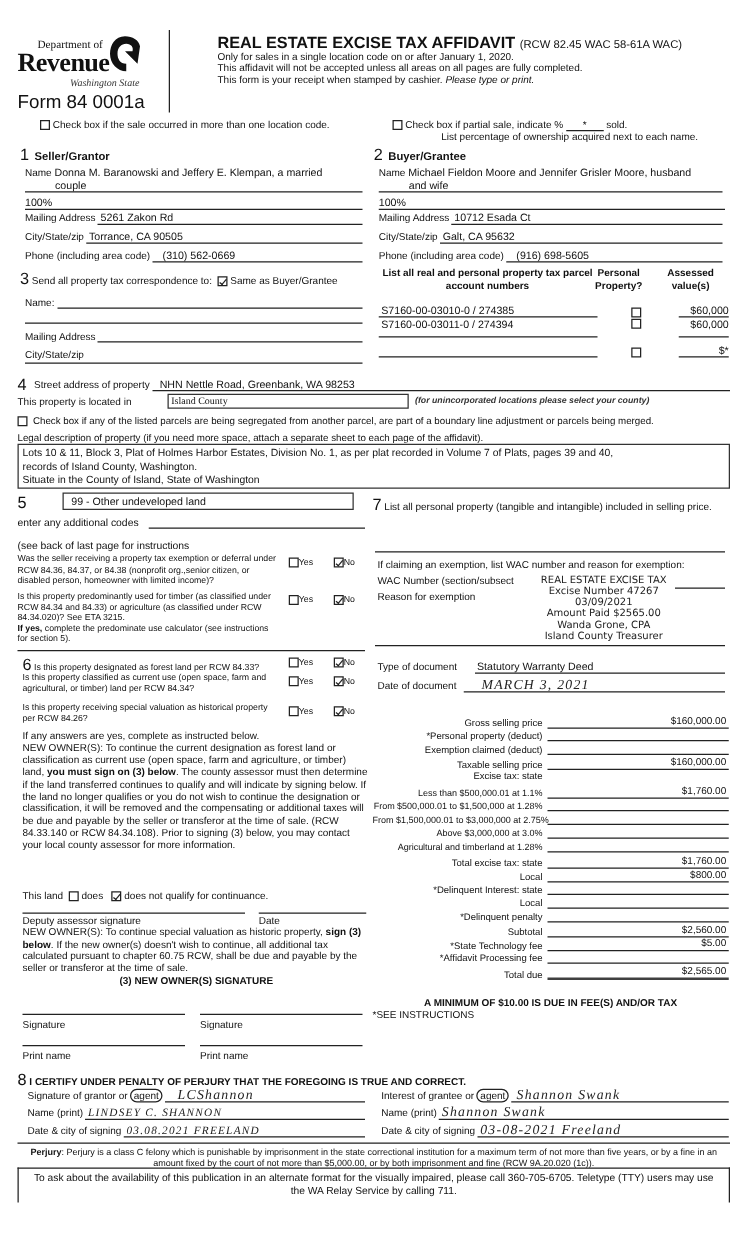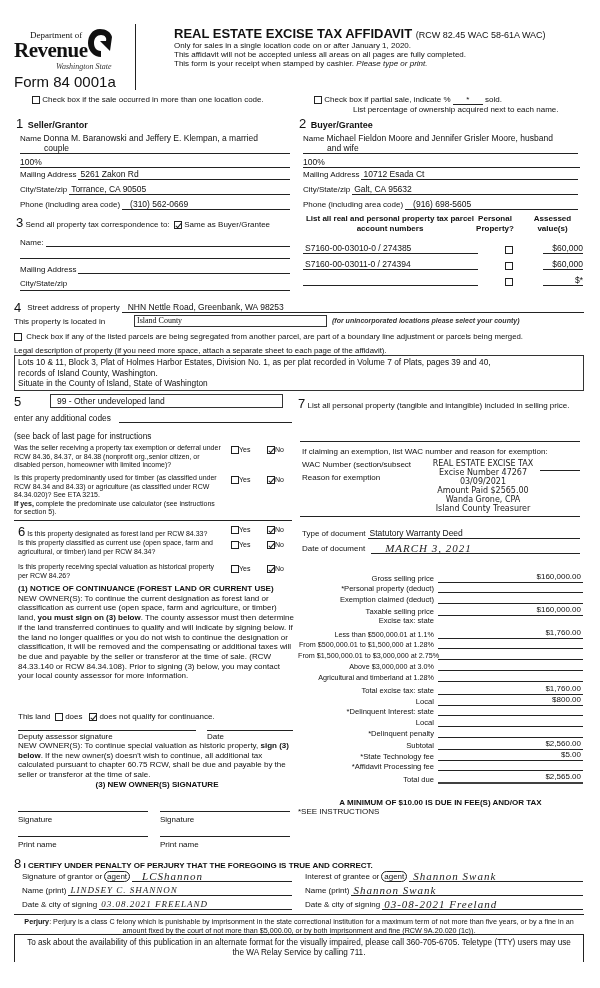--- a/index.html
+++ b/index.html
@@ -99,21 +99,21 @@
 
 <div class="abs bold" style="left:305px;top:214px;width:170px;text-align:center;font-size:8px;line-height:10px">List all real and personal property tax parcel account numbers</div>
 <div class="abs bold" style="left:470px;top:214px;width:50px;text-align:center;font-size:8px;line-height:10px">Personal Property?</div>
 <div class="abs bold" style="left:525px;top:214px;width:55px;text-align:center;font-size:8px;line-height:10px">Assessed value(s)</div>
 <div class="abs" style="left:303px;top:238px;width:280px">
   <div style="display:flex;align-items:flex-end;height:16px">
       <span class="field" style="flex:none;width:175px">S7160-00-03010-0  / 274385</span>
       <span style="width:45px;text-align:center;margin-left:8px"><span class="chk"></span></span>
       <span class="field" style="text-align:right;margin-left:12px">$60,000</span>
     </div>
-  <div style="display:flex;align-items:flex-end;height:16px">
+  <div style="display:flex;height:16px">
       <span class="field" style="flex:none;width:175px">S7160-00-03011-0  / 274394</span>
       <span style="width:45px;text-align:center;margin-left:8px"><span class="chk"></span></span>
       <span class="field" style="text-align:right;margin-left:12px">$60,000</span>
     </div>
   <div style="display:flex;align-items:flex-end;height:16px">
       <span class="field" style="flex:none;width:175px"></span>
       <span style="width:45px;text-align:center;margin-left:8px"><span class="chk"></span></span>
       <span class="field" style="text-align:right;margin-left:12px">$*</span>
     </div>
 </div>
@@ -153,21 +153,21 @@
 <div class="abs small" style="left:231px;top:526px"><span class="chk"></span><span>Yes</span></div>
 <div class="abs small" style="left:267px;top:526px"><span class="chk on"></span><span>No</span></div>
 <div class="abs small" style="left:18px;top:539px;width:212px;line-height:8.5px">Is this property classified as current use (open space, farm and agricultural, or timber) land per RCW 84.34?</div>
 <div class="abs small" style="left:231px;top:541px"><span class="chk"></span><span>Yes</span></div>
 <div class="abs small" style="left:267px;top:541px"><span class="chk on"></span><span>No</span></div>
 <div class="abs small" style="left:18px;top:563px;width:205px;line-height:8.5px">Is this property receiving special valuation as historical property per RCW 84.26?</div>
 <div class="abs small" style="left:231px;top:565px"><span class="chk"></span><span>Yes</span></div>
 <div class="abs small" style="left:267px;top:565px"><span class="chk on"></span><span>No</span></div>
 
 <div class="abs" style="left:18px;top:584px;width:278px;font-size:8px;line-height:9.7px">
-  <div class="bold">(1) NOTICE OF CONTINUANCE (FOREST LAND OR CURRENT USE)</div>
+  <div>If any answers are yes, complete as instructed below.</div>
   <div><span>NEW OWNER(S):  To continue the current designation as forest land or classification as current use (open space, farm and agriculture, or timber) land,</span> <b>you must sign on (3) below</b><span>.  The county assessor must then determine if the land transferred continues to qualify and will indicate by signing below. If the land no longer qualifies or you do not wish to continue the designation or classification, it will be removed and the compensating or additional taxes will be due and payable by the seller or transferor at the time of sale. (RCW 84.33.140 or RCW 84.34.108).  Prior to signing (3) below, you may contact your local county assessor for more information.</span></div>
 </div>
 <div class="abs" style="left:18px;top:712px;font-size:8px"><span>This land</span> &nbsp;<span class="chk"></span> <span>does</span> &nbsp;&nbsp;<span class="chk on"></span> <span>does not qualify for continuance.</span></div>
 <div class="abs ul" style="left:18px;top:730px;width:178px"></div>
 <div class="abs ul" style="left:207px;top:730px;width:86px"></div>
 <div class="abs" style="left:18px;top:732px;font-size:8px">Deputy assessor signature</div>
 <div class="abs" style="left:207px;top:732px;font-size:8px">Date</div>
 <div class="abs" style="left:18px;top:741px;width:278px;font-size:8px;line-height:9.7px">
   <div><span>NEW OWNER(S):  To continue special valuation as historic property,</span> <b>sign (3) below</b><span>.  If the new owner(s) doesn't wish to continue, all additional tax calculated pursuant to chapter 60.75 RCW, shall be due and payable by the seller or transferor at the time of sale.</span></div>
   <div class="bold" style="text-align:center">(3) NEW OWNER(S) SIGNATURE</div>
@@ -191,21 +191,21 @@
   <div>REAL ESTATE EXCISE TAX</div>
   <div>Excise Number 47267</div>
   <div>03/09/2021</div>
   <div>Amount Paid $2565.00</div>
   <div>Wanda Grone, CPA</div>
   <div>Island County Treasurer</div>
 </div>
 <div class="abs ul" style="left:300px;top:516px;width:280px"></div>
 <div class="row" style="left:302px;top:528px;width:278px">
     <span class="lbl">Type of document</span>
-    <span class="field" style="margin-left:0">Statutory Warranty Deed</span>
+    <span class="field" style="margin-left:12px">Statutory Warranty Deed</span>
   </div>
 <div class="row" style="left:302px;top:543px;width:278px">
     <span class="lbl">Date of document</span>
     <span class="field hand" style="margin-left:4px;padding-left:14px">MARCH  3,  2021</span>
   </div>
 
 <div class="fee-row" style="top:572px">
     <span class="fee-lbl">Gross selling price</span>
     <span class="fee-val">$160,000.00</span>
   </div>

